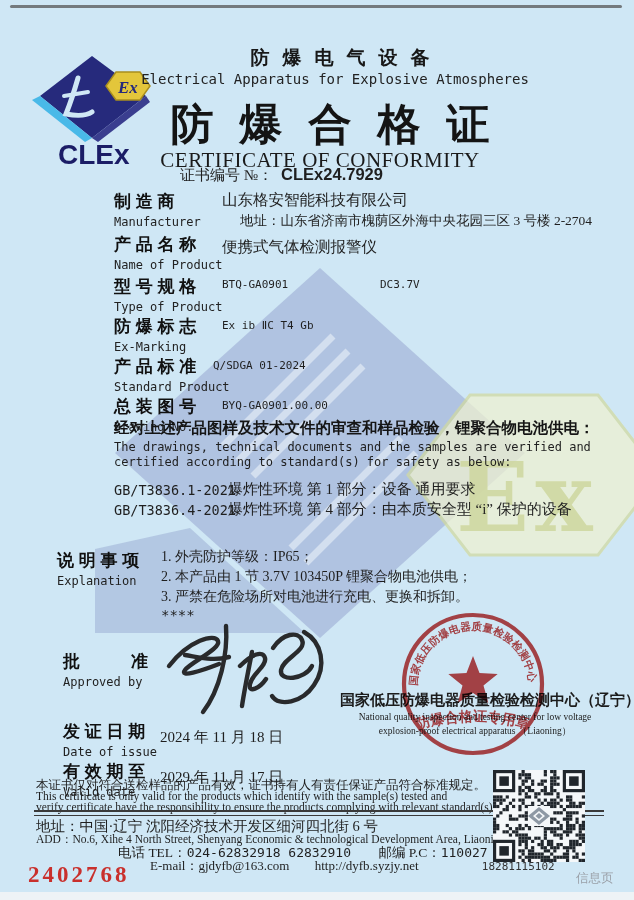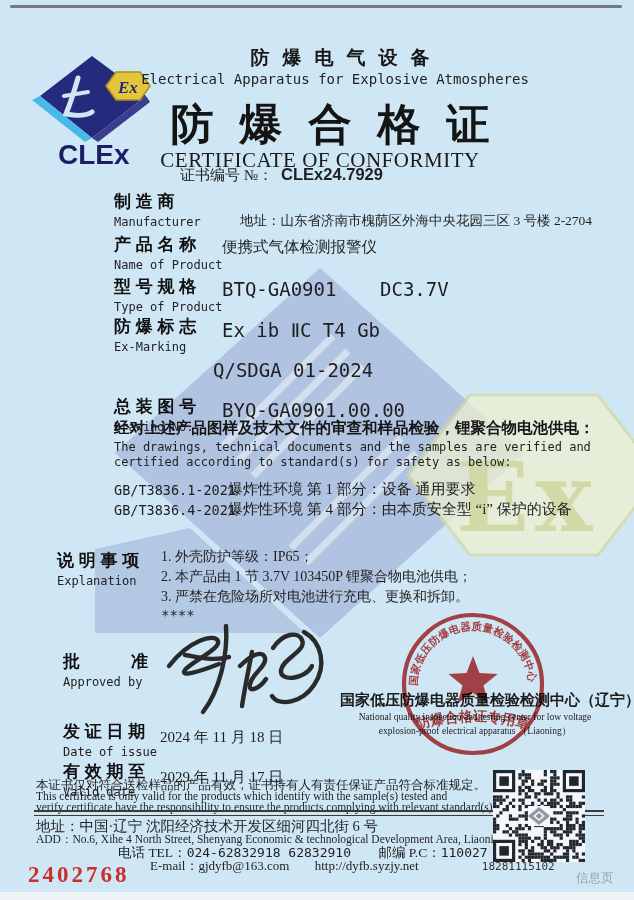--- a/index.html
+++ b/index.html
@@ -20,21 +20,21 @@
               letter-spacing:26px;text-indent:26px;color:#141414;}
   .h-title-en{top:148px;left:10px;width:620px;text-align:center;font-size:21px;color:#1a1a1a;
               letter-spacing:.5px;}
   .cert-line{top:165px;left:0;width:563px;text-align:center;font-size:15px;}
   .cert-no{font-family:"Liberation Sans","DejaVu Sans",sans-serif;font-weight:bold;font-size:16.5px;margin-left:8px;}
 
   .flabel-cn{font-size:17px;font-weight:bold;color:#101010;white-space:nowrap;
              font-family:"Liberation Sans","DejaVu Sans",sans-serif;}
   .flabel-en{font-size:12px;color:#222;margin-top:2px;white-space:nowrap;}
   .fval{font-size:15.5px;white-space:nowrap;}
-  .fval-code{font-size:19px;text-align:center;}
+  .fval-code{font-size:11px;text-align:center;}
 
   .stmt-cn{font-size:15.5px;font-weight:bold;color:#151515;white-space:nowrap;
            font-family:"Liberation Sans","DejaVu Sans",sans-serif;}
   .stmt-en{font-size:12px;white-space:nowrap;}
   .std-code{font-size:13.5px;white-space:nowrap;}
   .std-desc{font-size:15px;white-space:nowrap;}
   .expl-item{font-size:14px;line-height:20px;white-space:nowrap;text-align:center;}
 
   .org-cn{font-size:15px;font-weight:bold;color:#1c1c1c;text-align:center;white-space:nowrap;
           font-family:"Liberation Sans","DejaVu Sans",sans-serif;}
@@ -91,20 +91,21 @@
   <div class="abs h-title-cn hei">防爆合格证</div>
   <div class="abs h-title-en song">CERTIFICATE OF CONFORMITY</div>
   <div class="abs cert-line">
     <span class="song">证书编号 №：</span><span class="cert-no">CLEx24.7929</span>
   </div>
 
   <div class="abs" style="left:114px;top:190px;">
     <div class="flabel-cn">制  造  商</div>
     <div class="flabel-en mono">Manufacturer</div>
   </div>
+  <div class="abs fval" style="left:222px;top:190px;">山东格安智能科技有限公司</div>
   <div class="abs fval" style="left:240px;top:212px;font-size:13.5px;">地址：山东省济南市槐荫区外海中央花园三区 3 号楼 2-2704</div>
 
   <div class="abs" style="left:114px;top:233px;">
     <div class="flabel-cn">产 品 名 称</div>
     <div class="flabel-en mono">Name of Product</div>
   </div>
   <div class="abs fval" style="left:222px;top:237px;">便携式气体检测报警仪</div>
 
   <div class="abs" style="left:114px;top:275px;">
     <div class="flabel-cn">型 号 规 格</div>
@@ -112,20 +113,24 @@
   </div>
   <div class="abs fval fval-code mono" style="left:222px;top:278px;">BTQ-GA0901</div>
   <div class="abs fval fval-code mono" style="left:380px;top:278px;">DC3.7V</div>
 
   <div class="abs" style="left:114px;top:315px;">
     <div class="flabel-cn">防 爆 标 志</div>
     <div class="flabel-en mono">Ex-Marking</div>
   </div>
   <div class="abs fval fval-code mono" style="left:222px;top:319px;">Ex ib ⅡC T4 Gb</div>
 
+  <div class="abs" style="left:114px;top:355px;">
+    <div class="flabel-cn">产 品 标 准</div>
+    <div class="flabel-en mono">Standard Product</div>
+  </div>
   <div class="abs fval fval-code mono" style="left:213px;top:359px;">Q/SDGA 01-2024</div>
 
   <div class="abs" style="left:114px;top:395px;">
     <div class="flabel-cn">总 装 图 号</div>
     <div class="flabel-en mono">Drawing No.</div>
   </div>
   <div class="abs fval fval-code mono" style="left:222px;top:399px;">BYQ-GA0901.00.00</div>
 
   <div class="abs stmt-cn" style="left:114px;top:418px;">经对上述产品图样及技术文件的审查和样品检验，锂聚合物电池供电：</div>
   <div class="abs stmt-en mono" style="left:114px;top:440px;">The drawings, technical documents and the samples are verified and</div>

